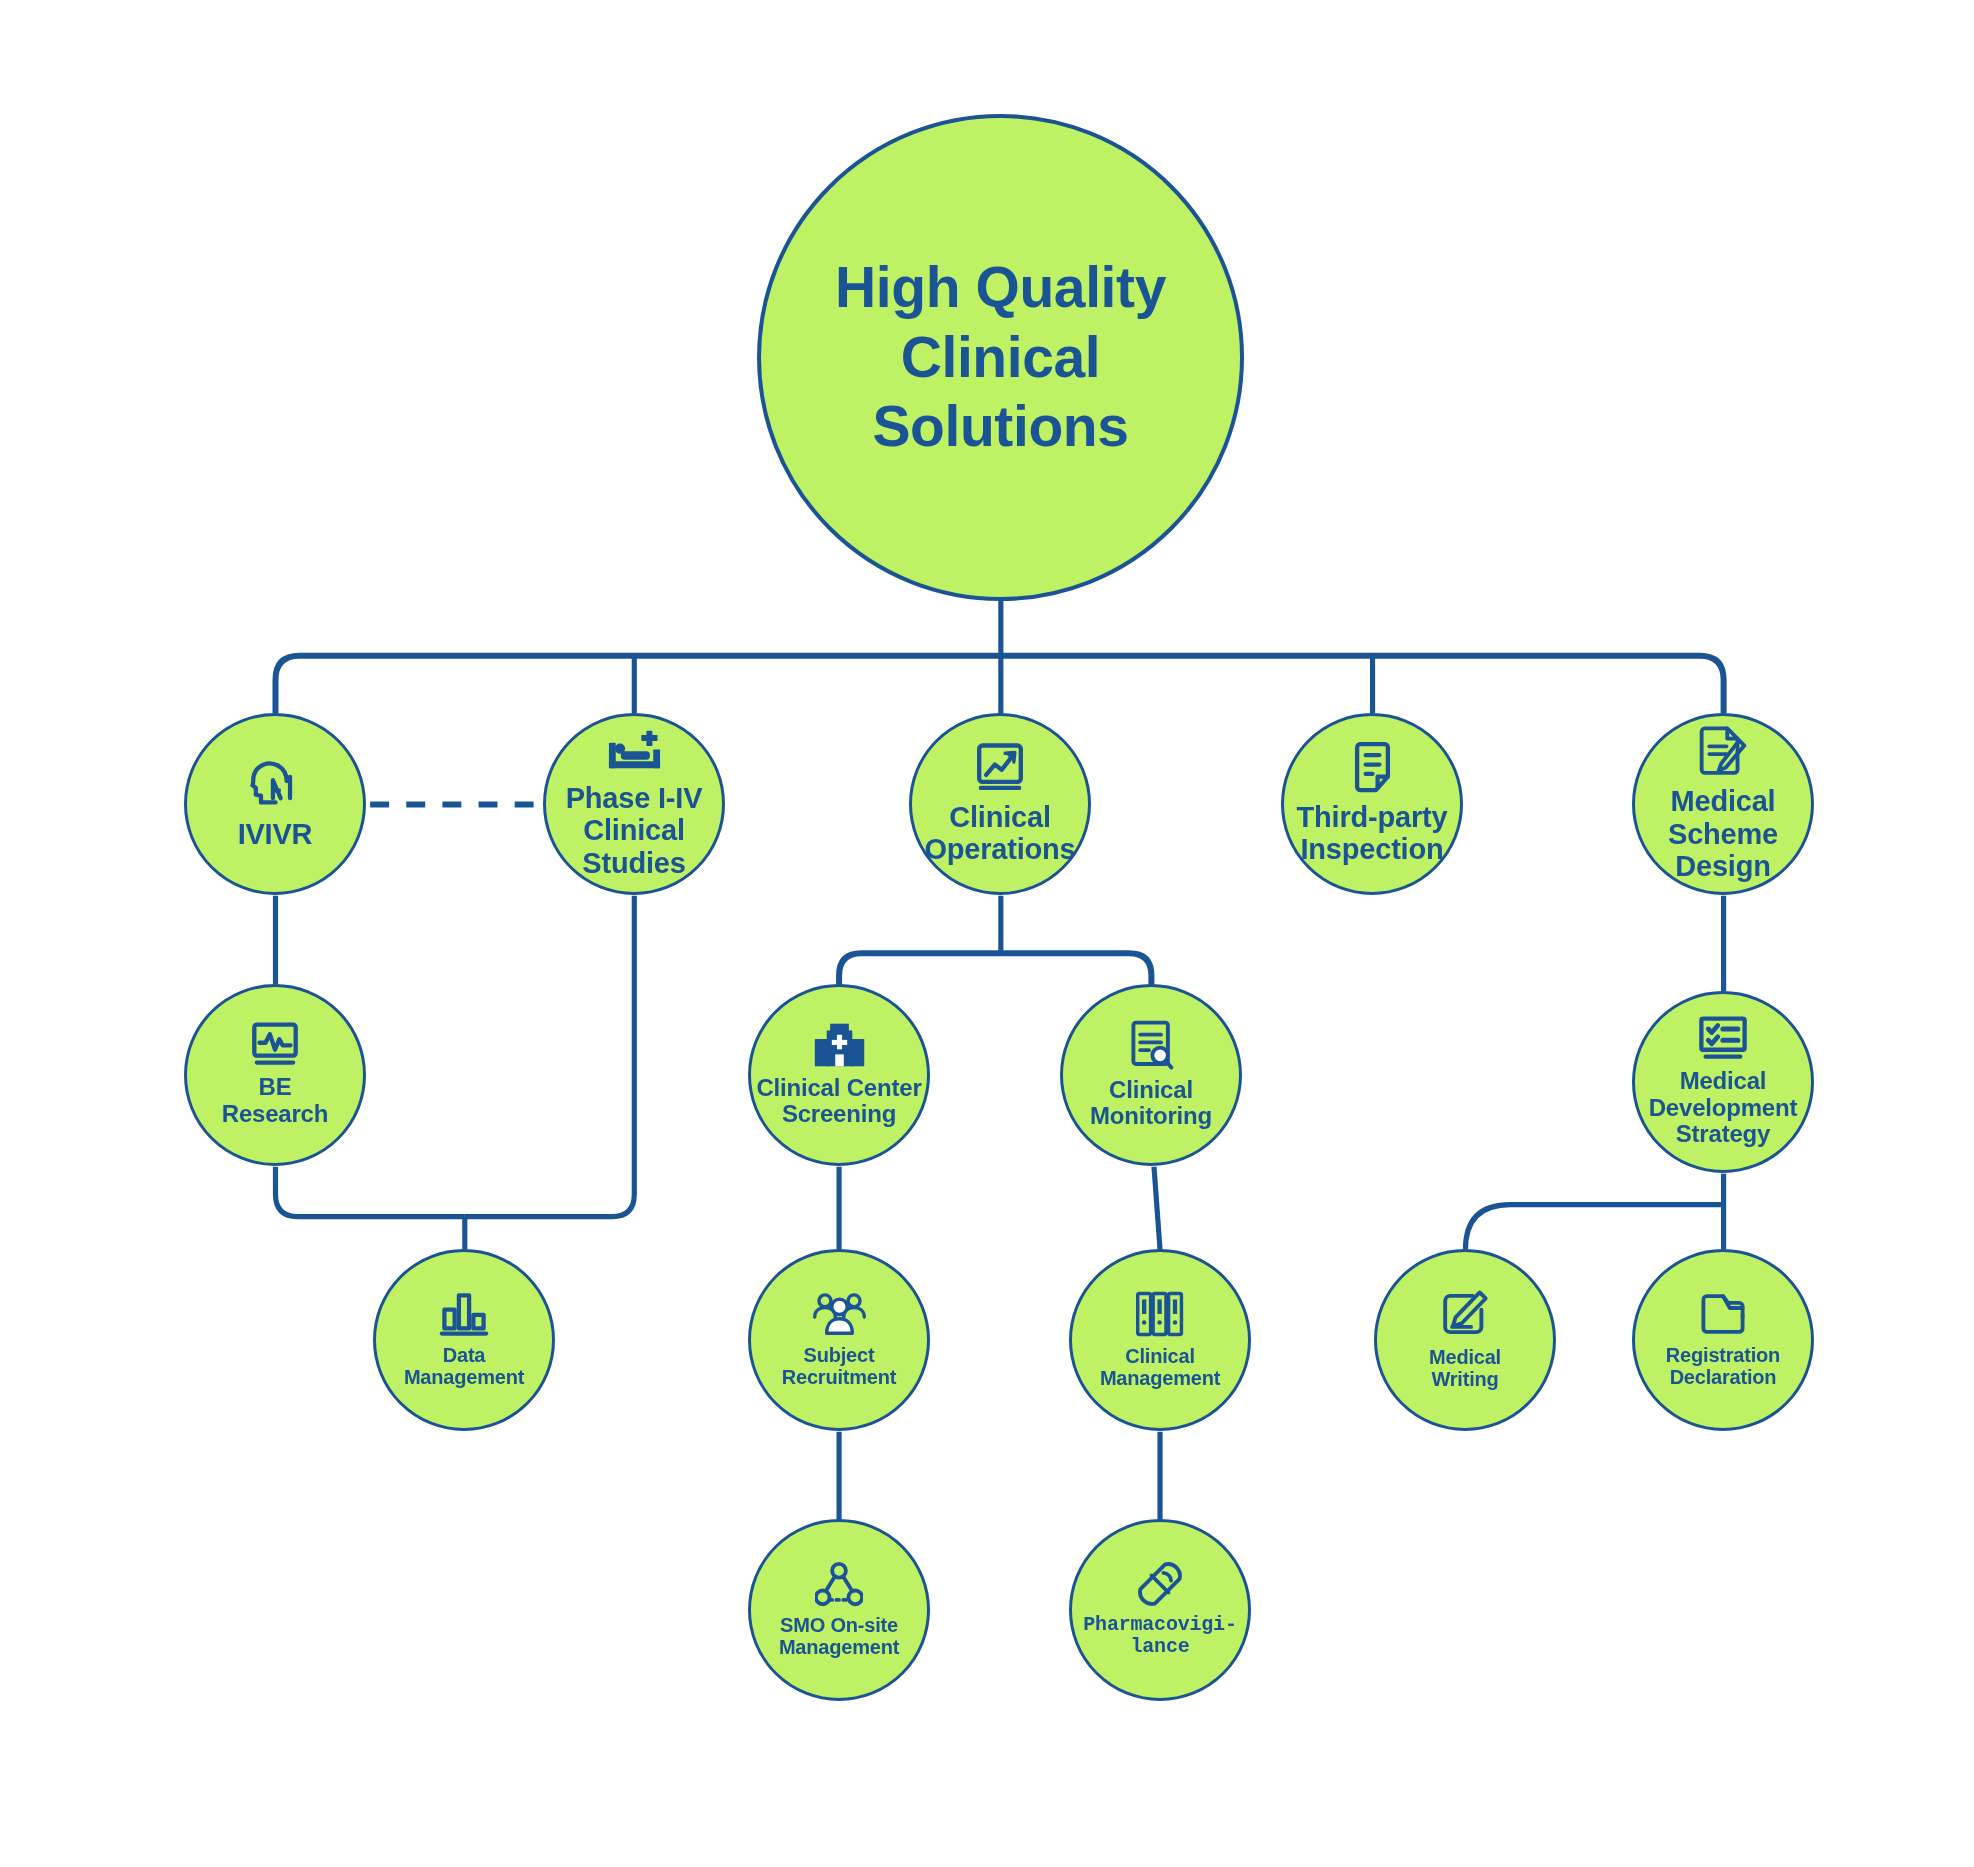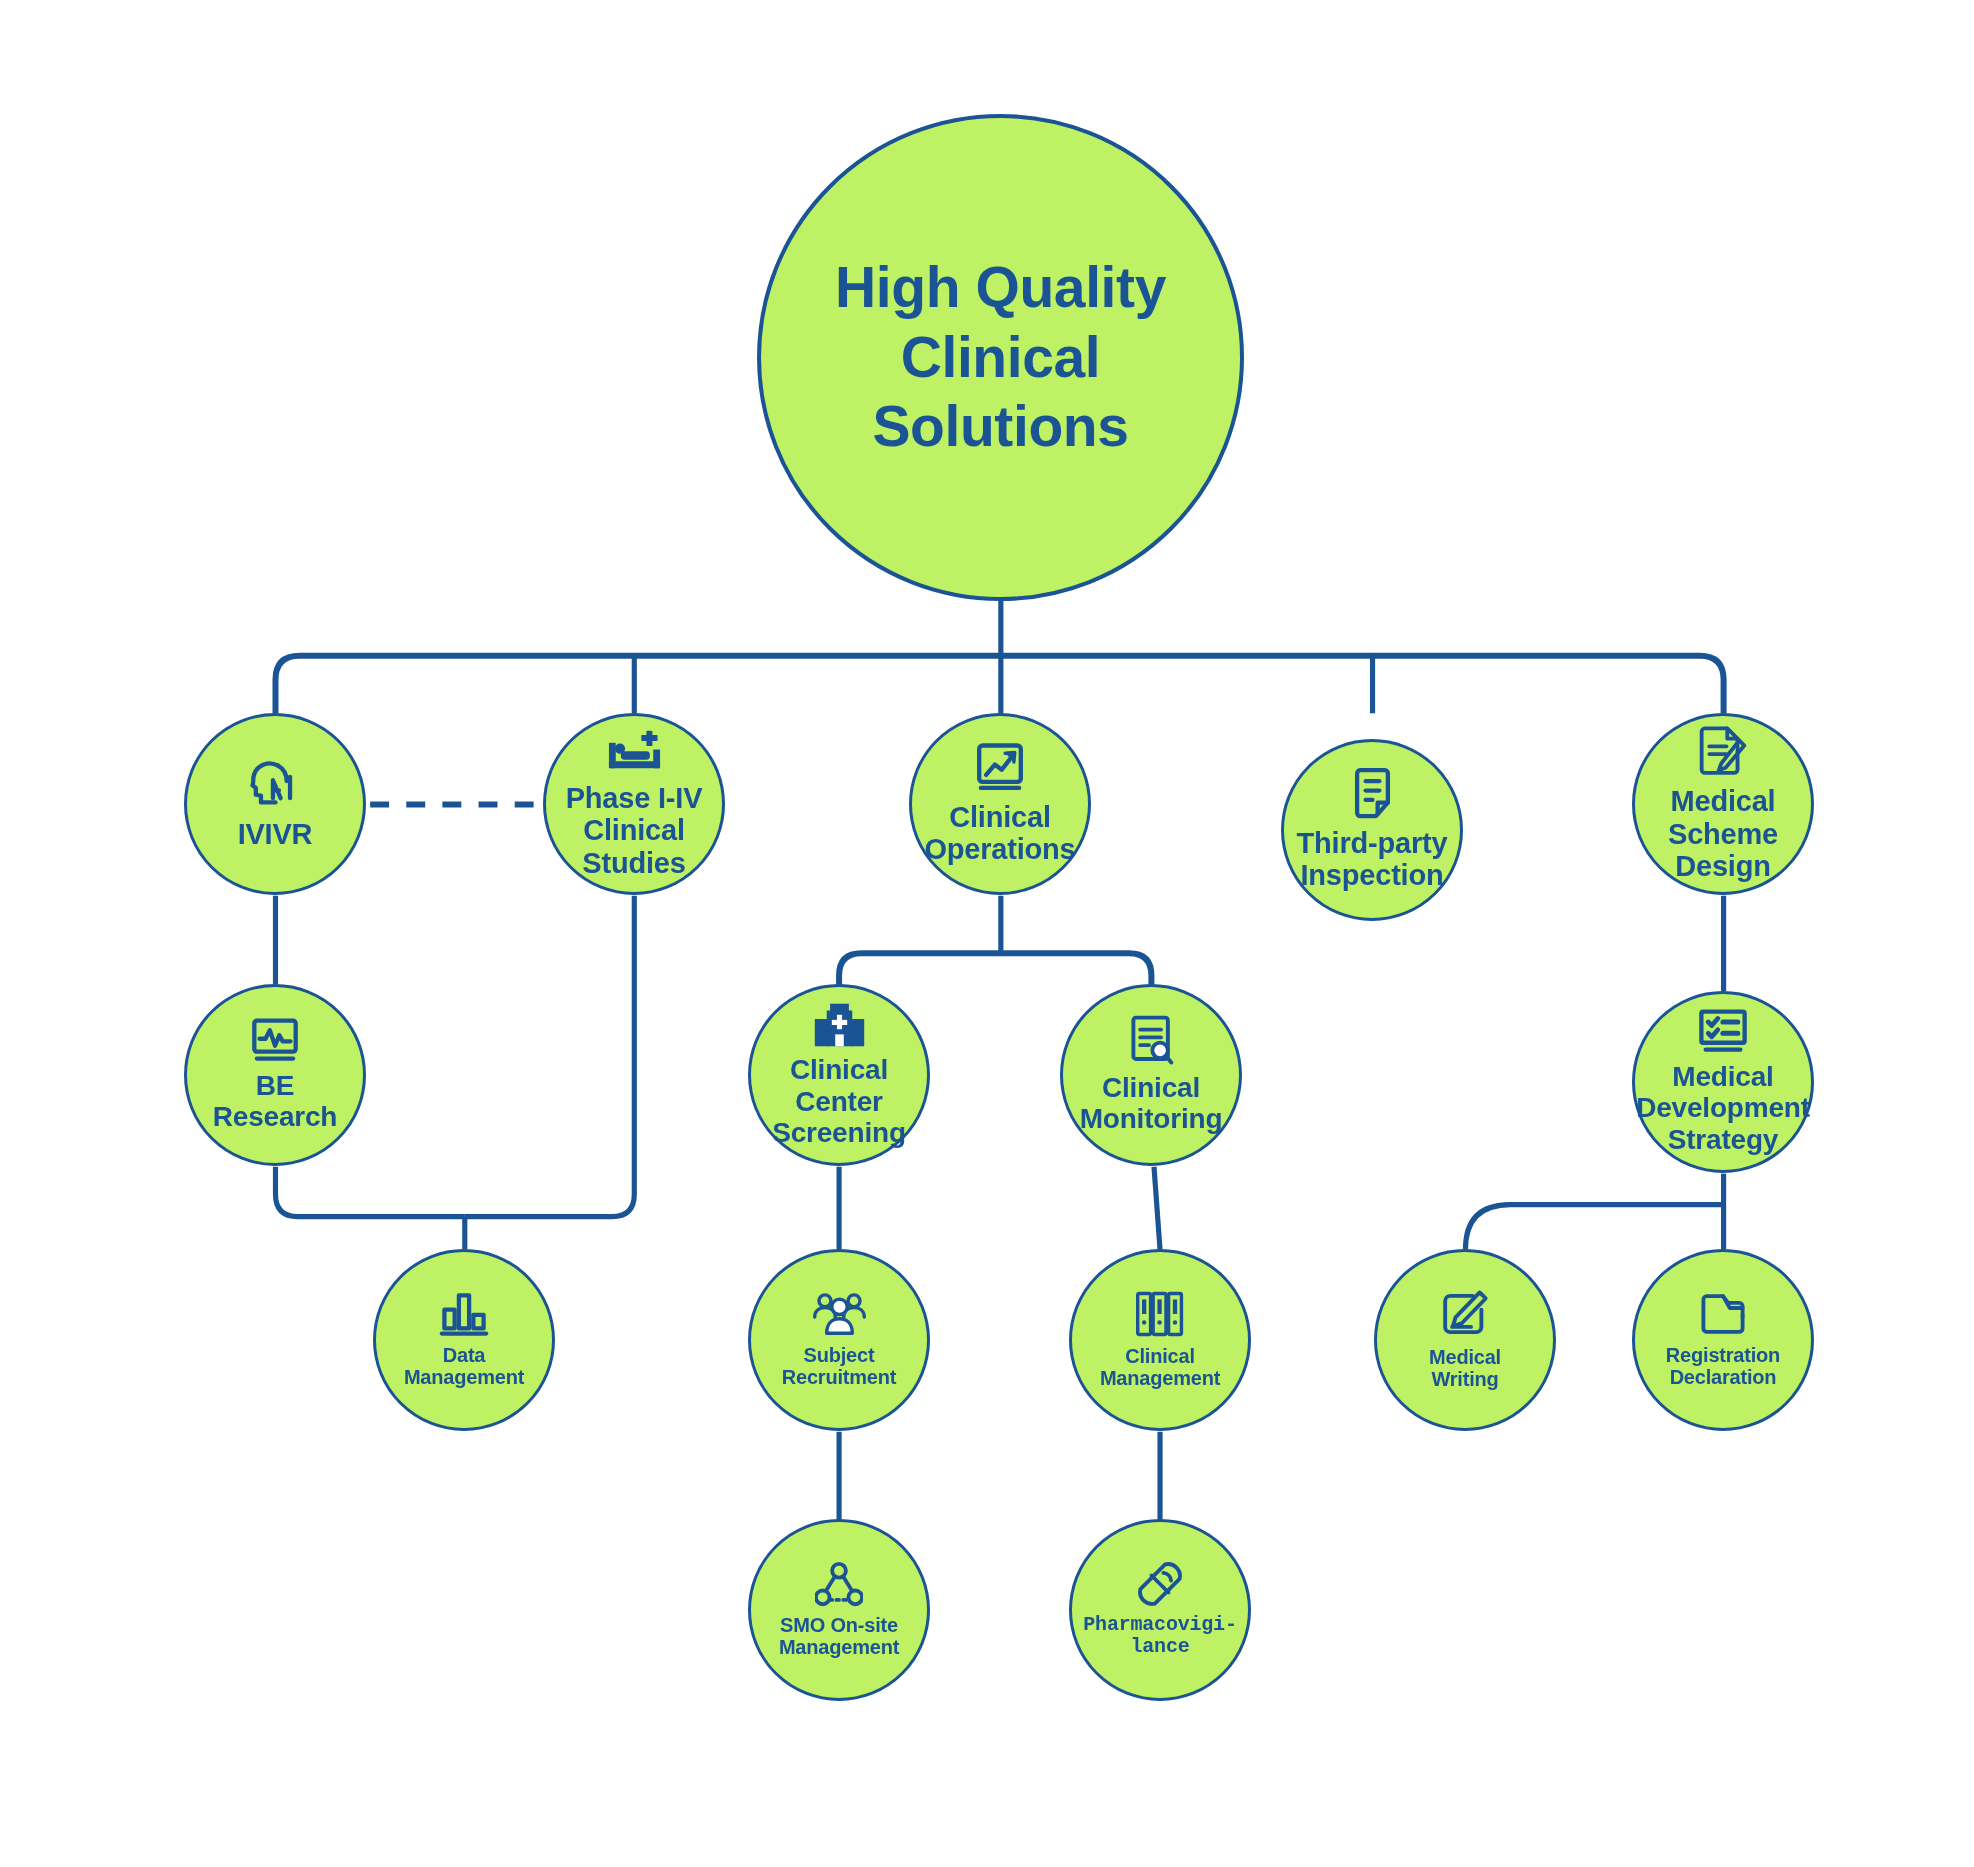--- a/index.html
+++ b/index.html
@@ -54,21 +54,21 @@
     letter-spacing: -0.2px;
     white-space: pre-line;
     padding: 0 5.2px;
   }
   .root .node-label {
     font-size: 57px;
     line-height: 1.22;
     letter-spacing: -0.4px;
   }
   .lvl1 .node-label { font-size: 29px; }
-  .lvl2 .node-label { font-size: 28px; }
+  .lvl2 .node-label { font-size: 24px; }
   .lvl3 .node-label { font-size: 20px; }
 </style>
 </head>
 <body>
 
 <div id="canvas">
 
   <svg id="connectors" viewBox="0 0 2295 2171" width="1975" height="1868" xmlns="http://www.w3.org/2000/svg">
     <g fill="none" stroke="#1b5494" stroke-width="6" stroke-linecap="butt">
 
@@ -149,21 +149,21 @@
         <rect x="6" y="4" width="48" height="42" rx="4"></rect>
         <path d="M14 38 L24 26 L32 32 L46 14"></path>
         <path d="M36 13 L47 12 L46 23" fill="#1b5494" stroke="#1b5494" stroke-width="4"></path>
         <path d="M8 53 L52 53"></path>
       </svg>
     </span>
     <div class="node-label">Clinical
 Operations</div>
   </div>
 
-  <div class="node lvl1" style="left:1281px; top:739px; width:182px; height:182px;">
+  <div class="node lvl1" style="left:1281px; top:713px; width:182px; height:182px;">
     <span class="node-icon">
       <svg width="41" height="52" viewBox="0 0 48 60" fill="none" stroke="#1b5494" stroke-width="5" stroke-linecap="round" stroke-linejoin="round">
         <path d="M6 6 A4 4 0 0 1 10 2 L38 2 A4 4 0 0 1 42 6 L42 40 L28 56 L10 56 A4 4 0 0 1 6 52 Z"></path>
         <path d="M42 40 L30 40 L30 53"></path>
         <path d="M16 15 L32 15"></path>
         <path d="M16 26 L32 26"></path>
         <path d="M16 37 L24 37"></path>
       </svg>
     </span>
     <div class="node-label">Third-party

